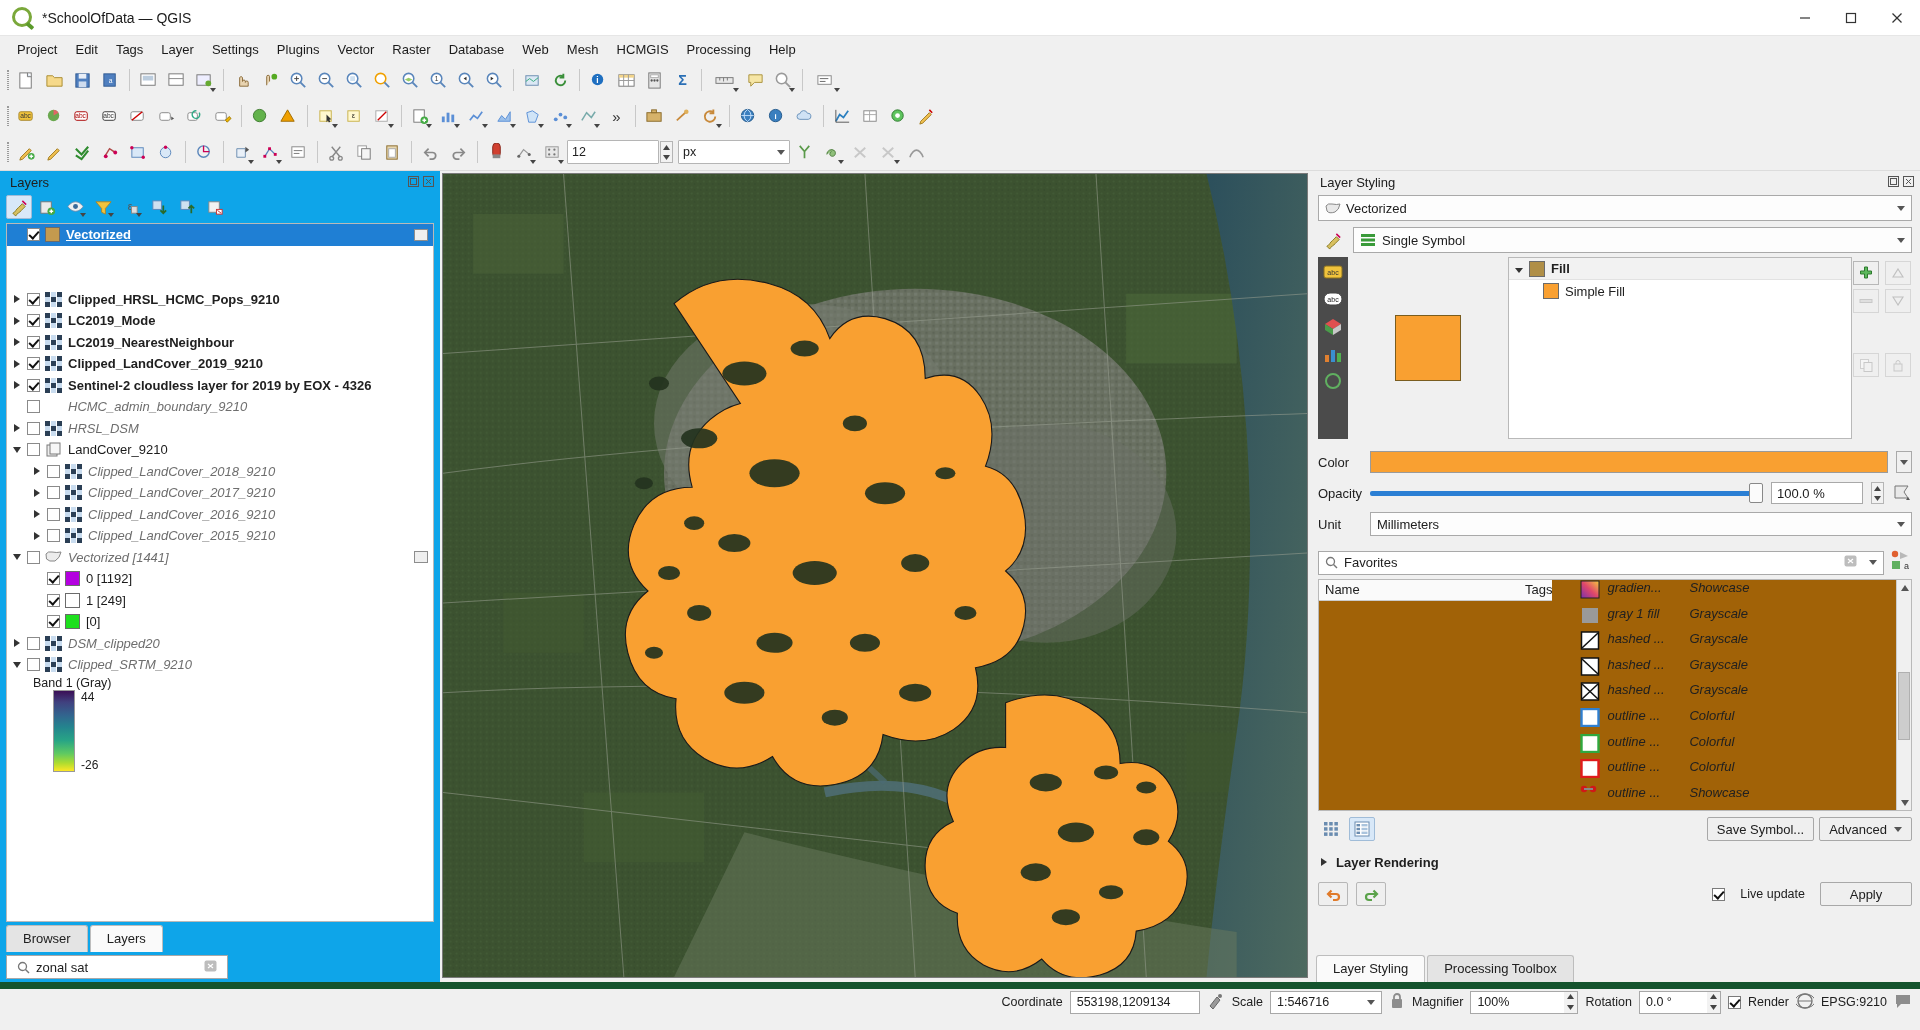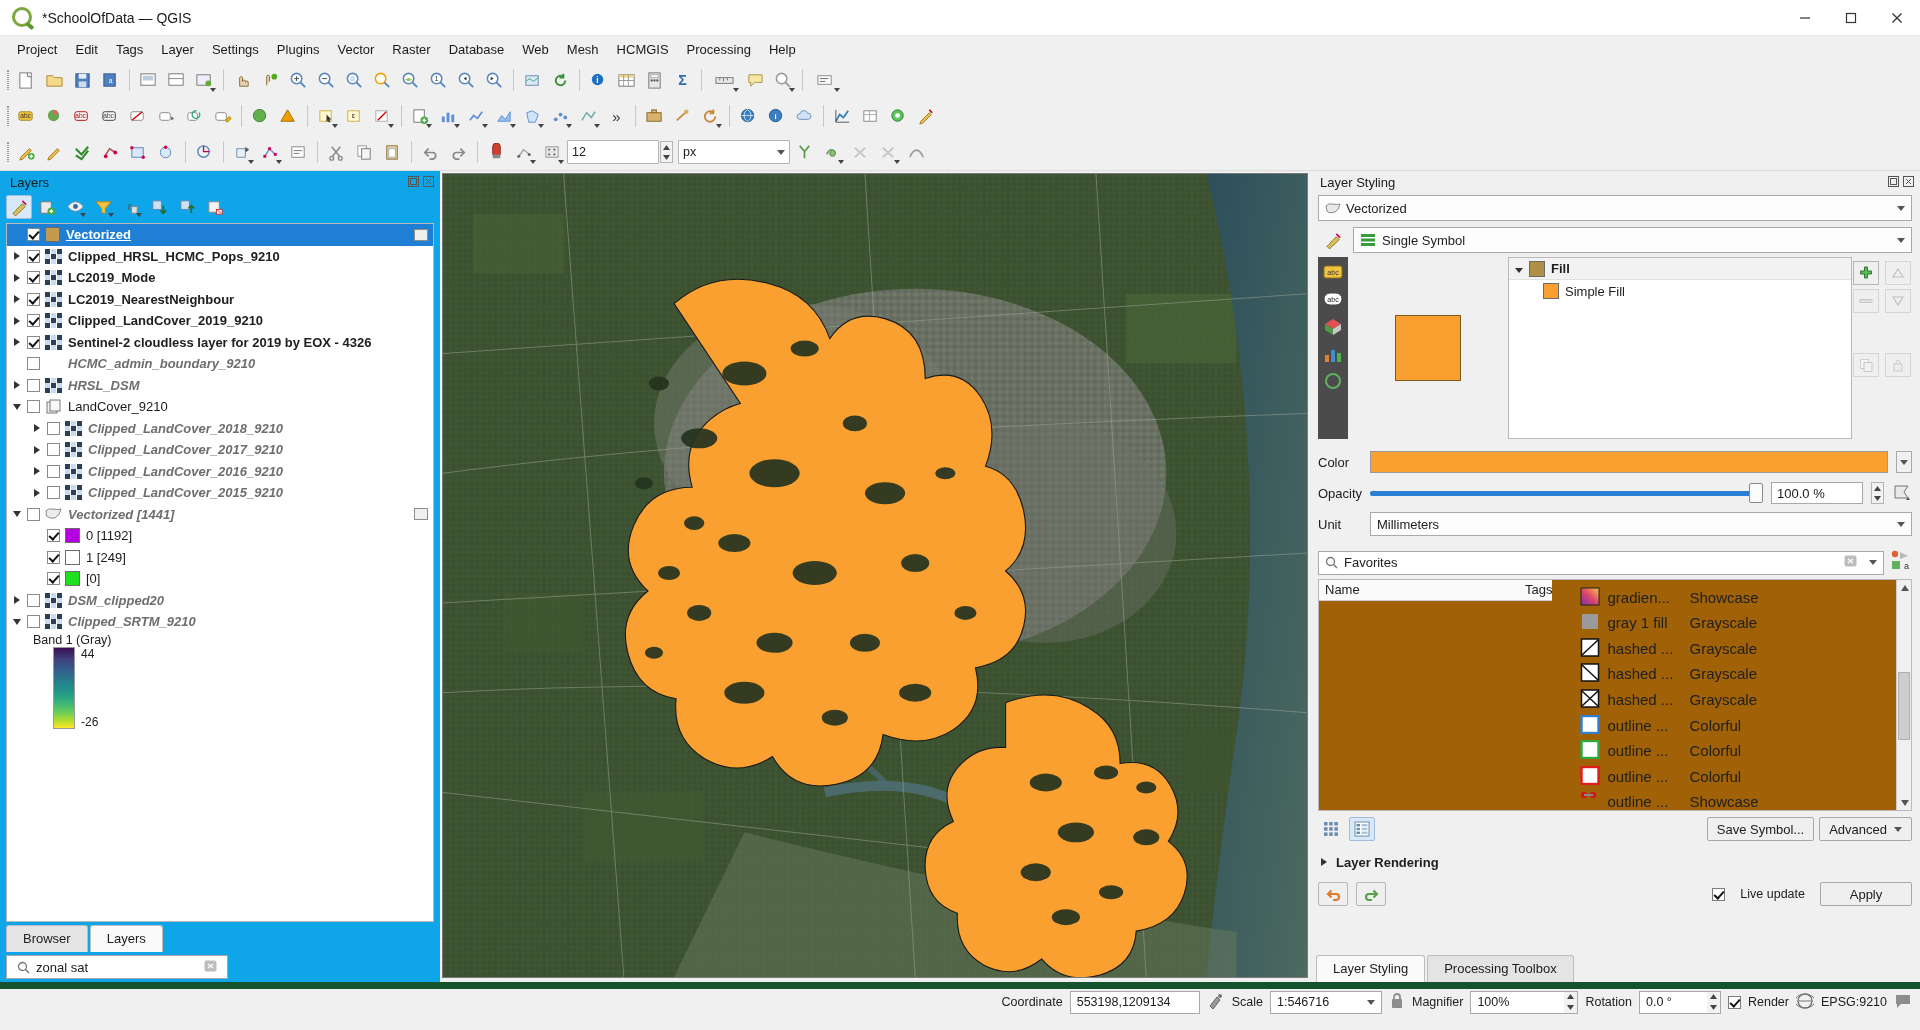--- a/index.html
+++ b/index.html
@@ -75,21 +75,21 @@
   .lrow { height:21.5px; display:flex; align-items:center; font-size:13px; white-space:nowrap; padding-left:2px;}
   .lrow.sel { background:#1f7fd4; color:#fff; }
   .exp { width:16px;height:16px;display:flex;align-items:center;justify-content:center;flex:0 0 16px;}
   .exp .tri-r{width:0;height:0;border-top:4px solid transparent;border-bottom:4px solid transparent;border-left:6px solid #333;}
   .exp .tri-d{width:0;height:0;border-left:4px solid transparent;border-right:4px solid transparent;border-top:6px solid #333;}
   .cbx { width:13px;height:13px;border:1px solid #8a8a8a;background:#fff;margin:0 5px 0 2px;flex:0 0 13px;position:relative;}
   .cbx.on:after{content:"";position:absolute;left:3px;top:0px;width:4px;height:8px;border:solid #111;border-width:0 2px 2px 0;transform:rotate(42deg);}
   .lsw { width:15px;height:15px;margin-right:6px;flex:0 0 15px;border:1px solid #6b6b6b;}
   .rico { width:17px;height:15px;margin-right:6px;flex:0 0 17px; }
   .lbl-bold { font-weight:bold; }
-  .lbl-italic { font-style:italic; color:#6e6e6e; font-weight:bold;}
+  .lbl-italic { font-style:italic; color:#6e6e6e; font-weight:normal;}
   .lbl-plain { color:#1b1b1b; }
   .underl { text-decoration:underline; }
   .rowbtn { margin-left:auto; margin-right:5px; width:14px;height:12px;border:1px solid #8d8d8d;background:#efefef;}
   .band-label{ font-size:12.5px; padding-left:26px; }
   .ramp-wrap{ display:flex; padding-left:46px; align-items:stretch; gap:6px; }
   .ramp { width:22px;height:82px;
     background:linear-gradient(to bottom,#3b0f56 0%,#40417f 14%,#32648e 30%,#24848e 45%,#28a585 62%,#5ec962 78%,#addc30 90%,#fde725 100%);
     border:1px solid #999;}
   .ramp-ticks{ display:flex;flex-direction:column;justify-content:space-between;font-size:12px;}
 
@@ -138,21 +138,21 @@
   .slider .track{height:5px;background:#2b7fd4;width:100%;border-radius:2px;}
   .slider .knob{position:absolute;right:0;width:14px;height:20px;border:1px solid #888;background:#fbfbfb;border-radius:2px;}
   .numbox{width:92px;height:22px;border:1px solid #a9a9a9;background:#fff;display:flex;align-items:center;padding:0 5px;font-size:13px;}
   .unitcombo{flex:1;height:24px;border:1px solid #a9a9a9;background:#fdfdfd;display:flex;align-items:center;padding:0 6px;font-size:13px;}
 
   .search-row{display:flex;align-items:center;margin:8px 8px 0 8px;gap:6px;}
   .search-box{flex:1;height:24px;border:1px solid #a9a9a9;background:#fff;display:flex;align-items:center;gap:6px;padding:0 6px;font-size:13px;}
   .sym-list{margin:4px 8px 0 8px;border:1px solid #b9b9b9;background:#a16207;height:232px;display:flex;flex-direction:row;position:relative;overflow:hidden;}
   .sl-head{height:21px;display:flex;border-bottom:1px solid #ccc;background:#fafafa;font-size:13px;}
   .sl-head div{padding:2px 0 0 6px;}
-  .sl-row{height:25.6px;display:flex;align-items:flex-end;font-size:15px;}
+  .sl-row{height:25.6px;display:flex;align-items:flex-start;font-size:13px;font-style:italic;}
   .sl-icon{width:20px;height:19px;margin:0 7px 0 28px;}
   .sl-name{width:82px;}
   .vscroll{position:absolute;right:0;top:0;width:15px;height:100%;background:#f0f0f0;border-left:1px solid #ccc;}
   .vscroll .thumb{position:absolute;left:1px;top:92px;width:12px;height:68px;background:#cdcdcd;border:1px solid #b0b0b0;}
   .vscroll .ar{position:absolute;left:0;width:15px;height:15px;display:flex;align-items:center;justify-content:center;background:#f0f0f0;}
 
   .bot-tools{display:flex;align-items:center;margin:6px 8px 0 8px;gap:5px;}
   .tgl{width:26px;height:24px;border:1px solid transparent;display:flex;align-items:center;justify-content:center;border-radius:2px;}
   .tgl.on{background:#d8e8f8;border-color:#a0bcd8;}
   .push{height:24px;border:1px solid #a8a8a8;background:#efefef;display:flex;align-items:center;justify-content:center;padding:0 9px;font-size:13px;border-radius:2px;}
@@ -873,21 +873,21 @@
 
     <div class="layers-tree">
       <div id="tree-rows">
           <div class="lrow sel" style="padding-left: 2px;">
             <span class="exp"></span>
             <span class="cbx on"></span>
             <span class="lsw" style="background: rgb(196, 154, 78);"></span>
             <span class="lbl-bold underl">Vectorized</span>
             <span class="rowbtn"></span>
           </div>
-          <div class="lrow" style="padding-left: 2px;">
+          <div class="lrow" style="padding-left: 2px; margin-top: 43px;">
             <span class="exp">
               <i class="tri-r"></i>
             </span>
             <span class="cbx on"></span>
             <span class="rico"><svg viewBox="0 0 17 15" width="17" height="15">
                 <g>
                   <rect x="0" y="0" width="5" height="5" fill="#2b3f55"></rect>
                   <rect x="6" y="0" width="5" height="5" fill="#c9dcef"></rect>
                   <rect x="12" y="0" width="5" height="5" fill="#2b3f55"></rect>
                   <rect x="0" y="5" width="5" height="5" fill="#c9dcef"></rect>

